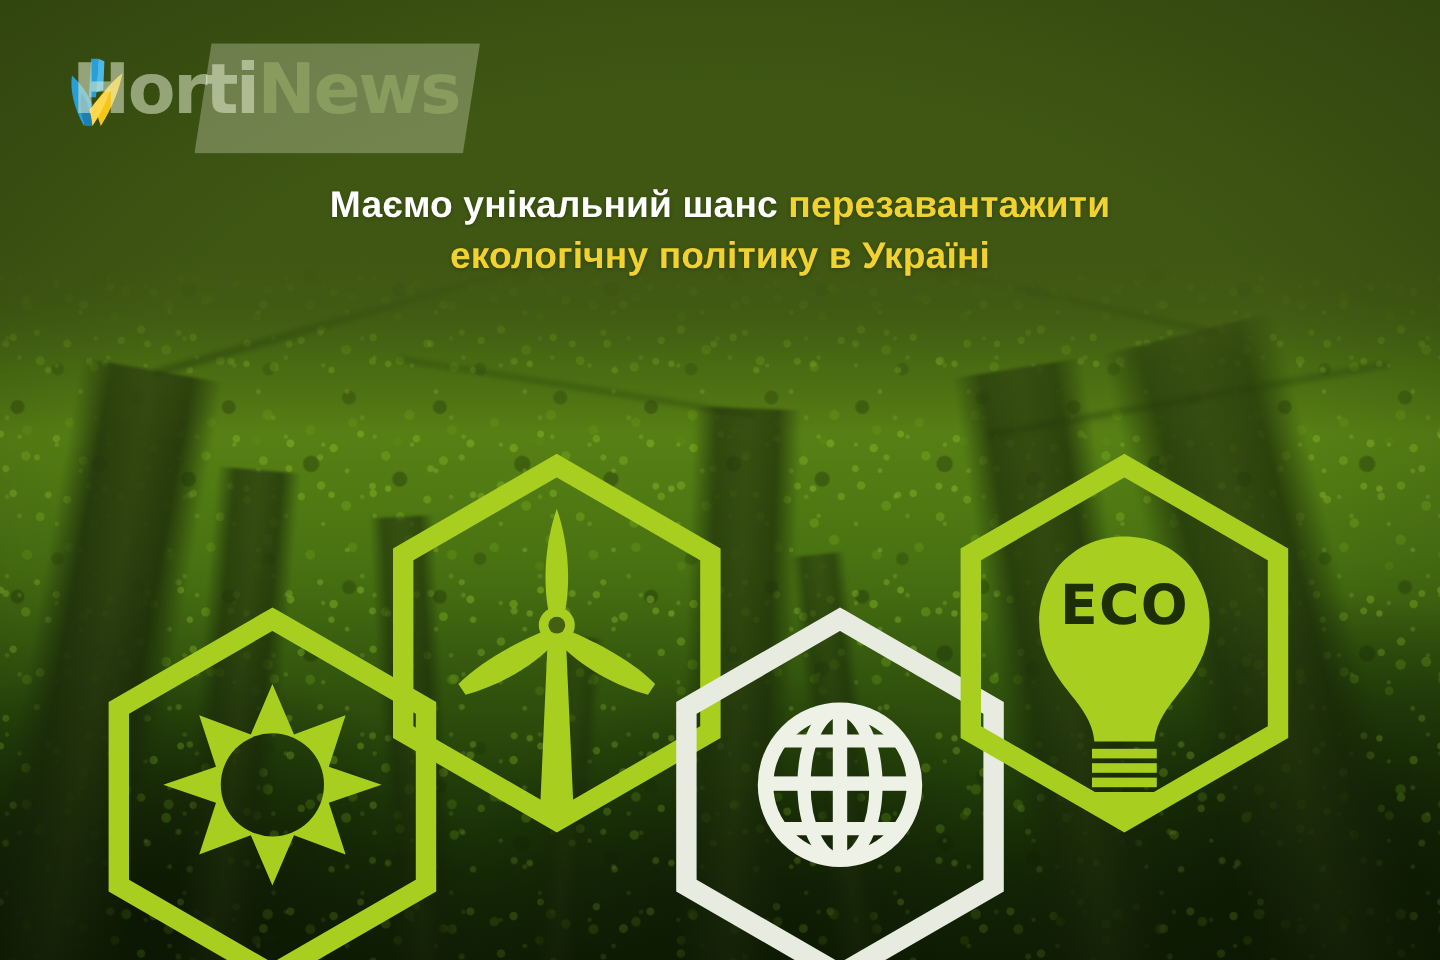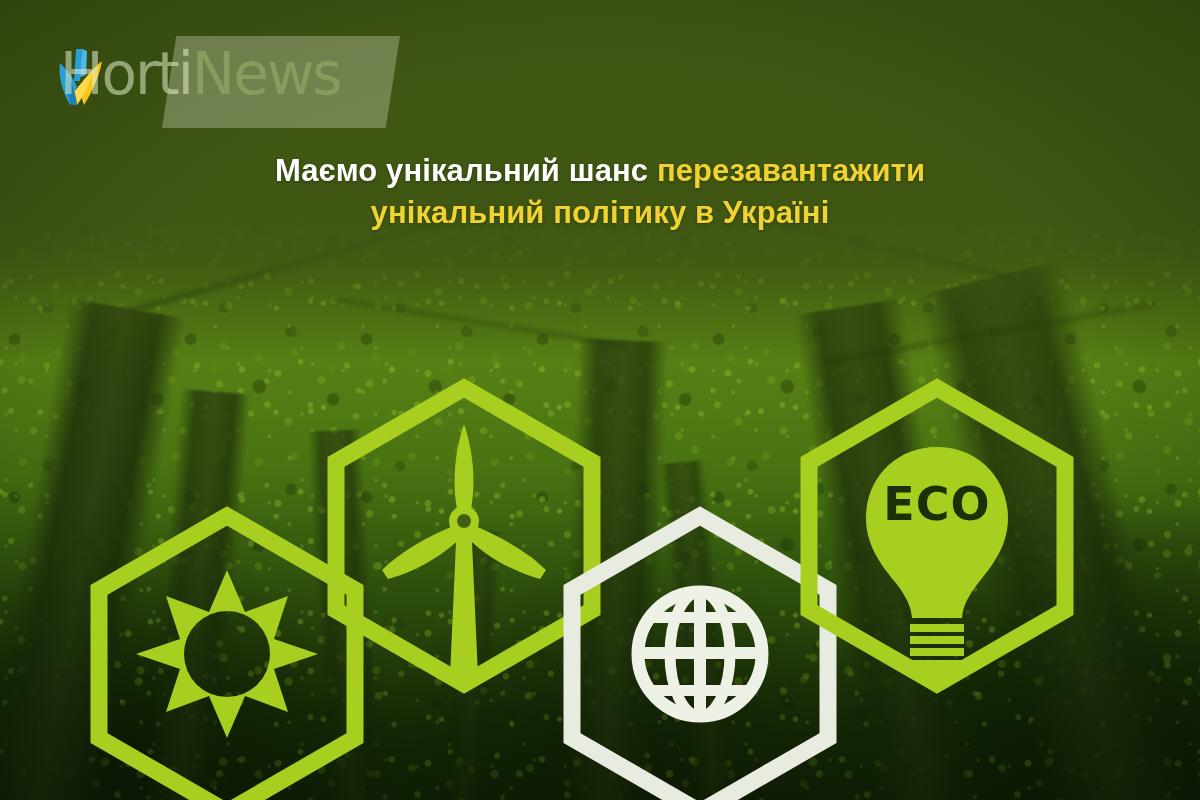--- a/index.html
+++ b/index.html
@@ -138,21 +138,21 @@
     position:absolute; left:44px; top:28px; z-index:7; pointer-events:none;
     width:360px; height:108px;
   }
   .wm-plate{
     position:absolute; left:118px; top:8px; width:238px; height:92px;
     background:rgba(236,240,214,.30);
     clip-path:polygon(6% 0%, 100% 0%, 94% 100%, 0% 100%);
   }
   .wm-word{
     position:absolute; left:16px; top:12px;
-    font-size:58px; font-weight:normal; letter-spacing:-2px;
+    font-size:58px; font-weight:bold; letter-spacing:-2px;
     font-family:"DejaVu Sans", sans-serif;
   }
   .wm-horti{ color:rgba(226,236,206,.55); }
   .wm-news{ color:rgba(138,158,96,.92); }
 
   
   .headline{
     position:absolute; left:0; right:0; top:150px; z-index:6;
     text-align:center; line-height:1.34;
     font-size:31px; font-weight:bold; letter-spacing:.1px;
@@ -304,16 +304,16 @@
         <path d="M46,26 C44,36 38,48 31,58 L27,46 C34,38 41,30 46,26 Z" fill="#ffd84d"></path>
         <path d="M22,30 C26,36 30,46 31,58 L25,58 C21,48 20,38 22,30 Z" fill="#1e7fb0"></path>
       </svg>
     </div>
   </div>
 
   <div class="headline">
     <div>
       <span class="hl-white">Маємо унікальний шанс </span><span class="hl-yellow">перезавантажити</span>
     </div>
-    <div class="hl-yellow">унікальний політику в Україні</div>
+    <div class="hl-yellow">екологічну політику в Україні</div>
   </div>
 
 </div>
 
 </body></html>

